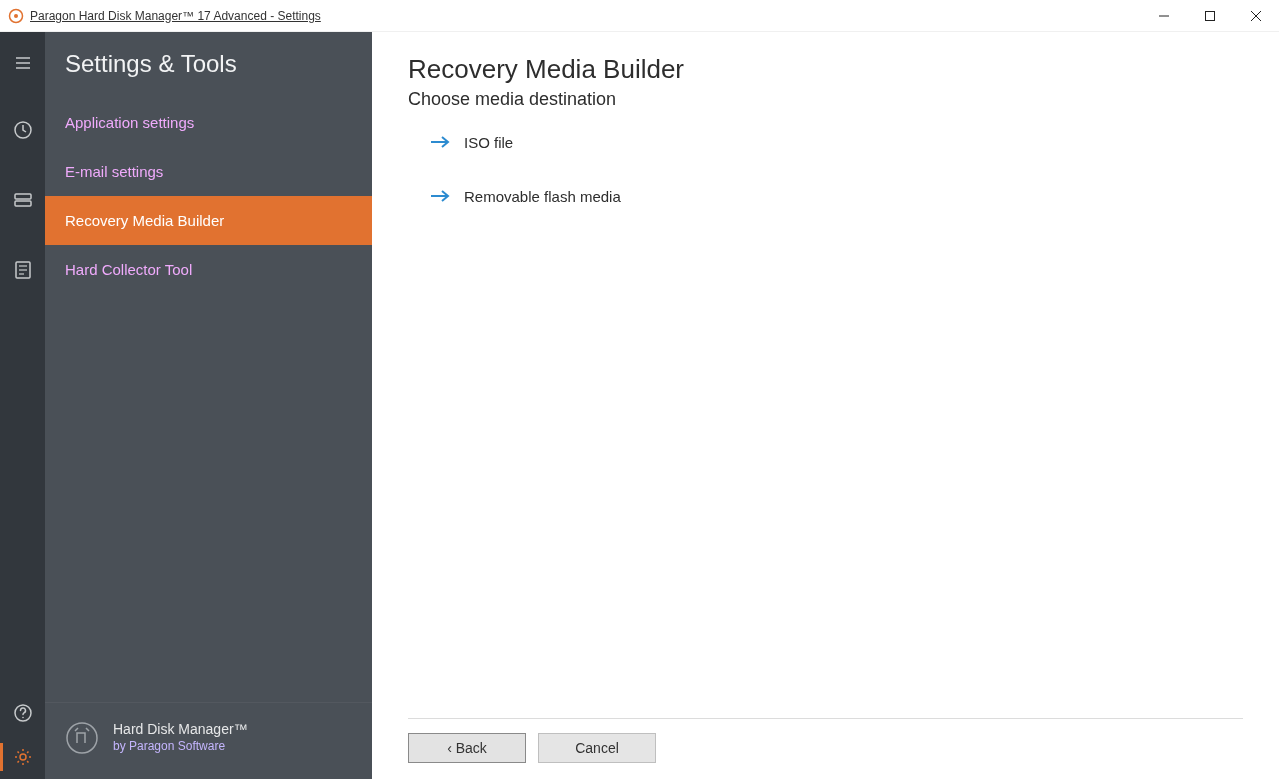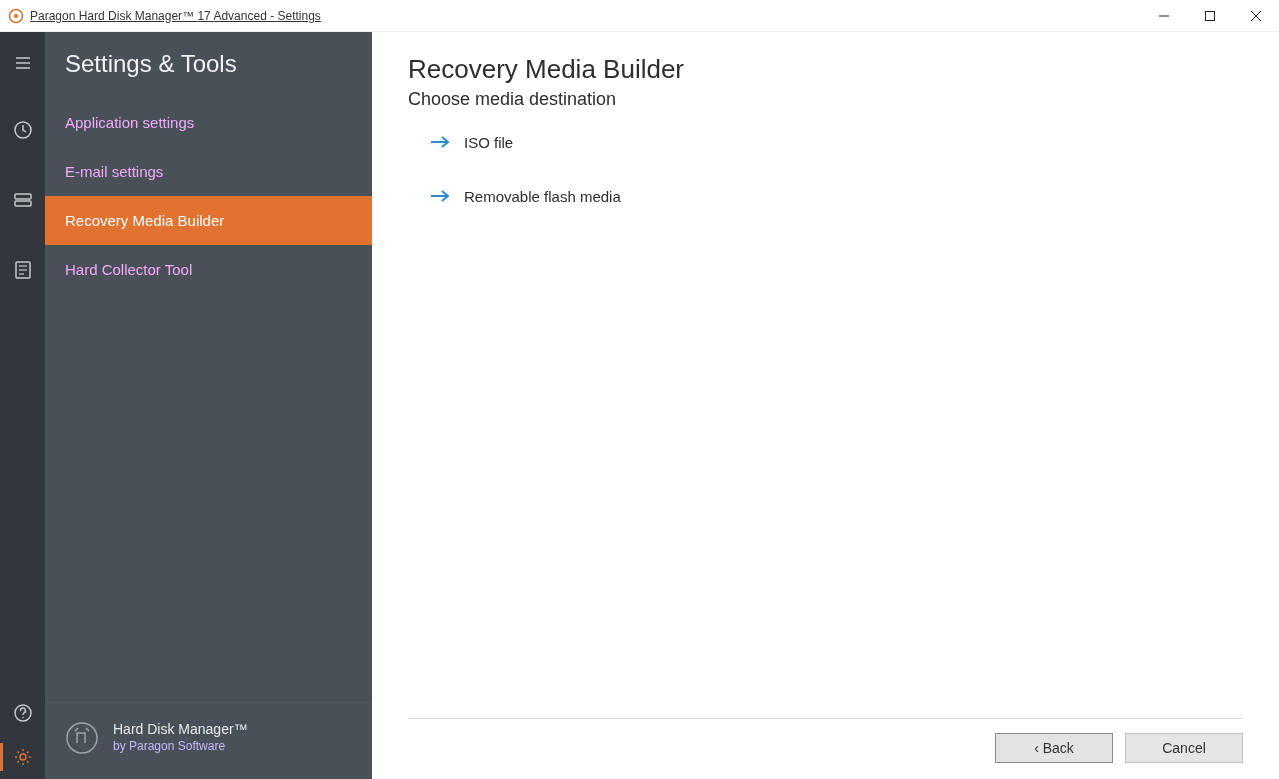--- a/index.html
+++ b/index.html
@@ -175,21 +175,20 @@
       width: 20px; height: 20px;
       display: flex; align-items: center; justify-content: center;
     }
     .option .arrow-icon svg { width: 20px; height: 14px; }
 
     .footer {
       margin-top: auto;
       border-top: 1px solid #dcdcdc;
       padding: 14px 0 16px 0;
       display: flex;
-      justify-content: flex-end;
       gap: 12px;
     }
     .btn {
       min-width: 118px;
       height: 30px;
       border: 1px solid #bfbfbf;
       background: #e5e5e5;
       font-size: 14px;
       color: #333;
       cursor: pointer;

